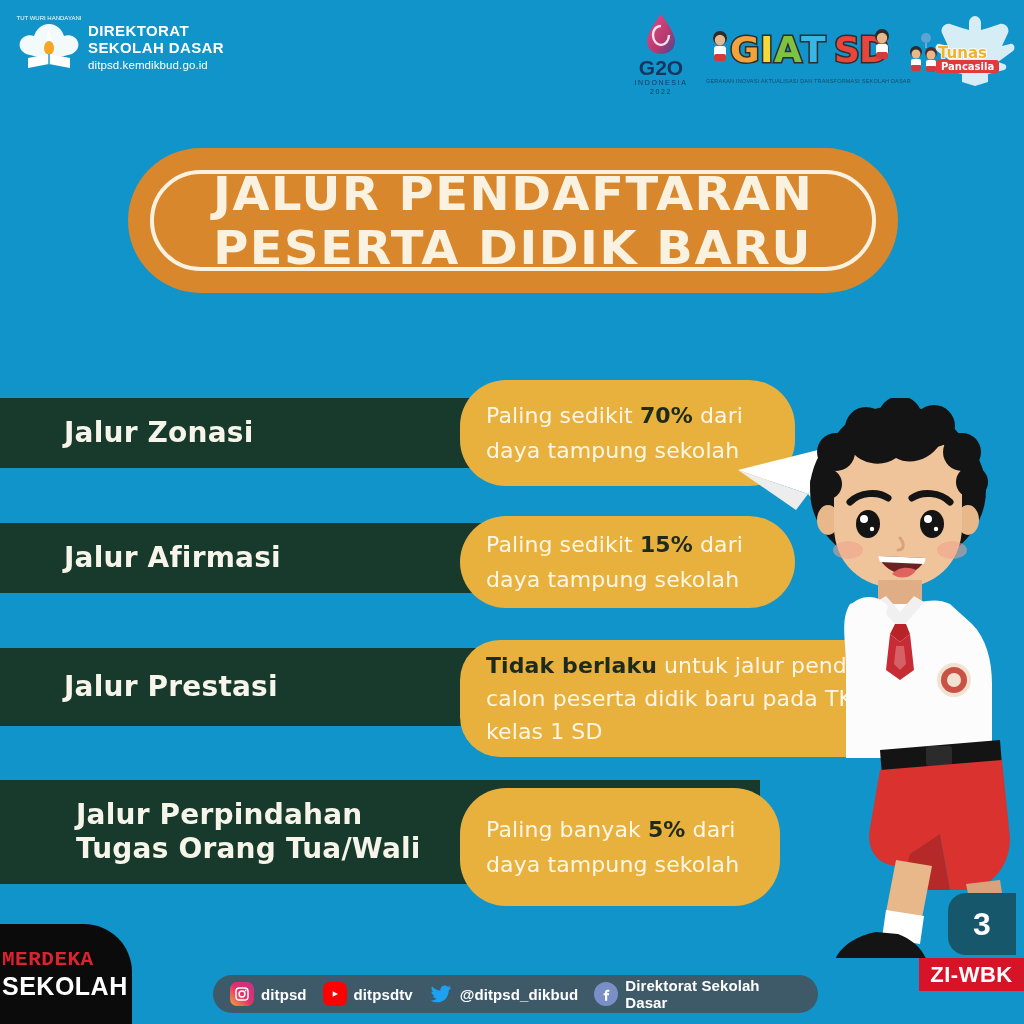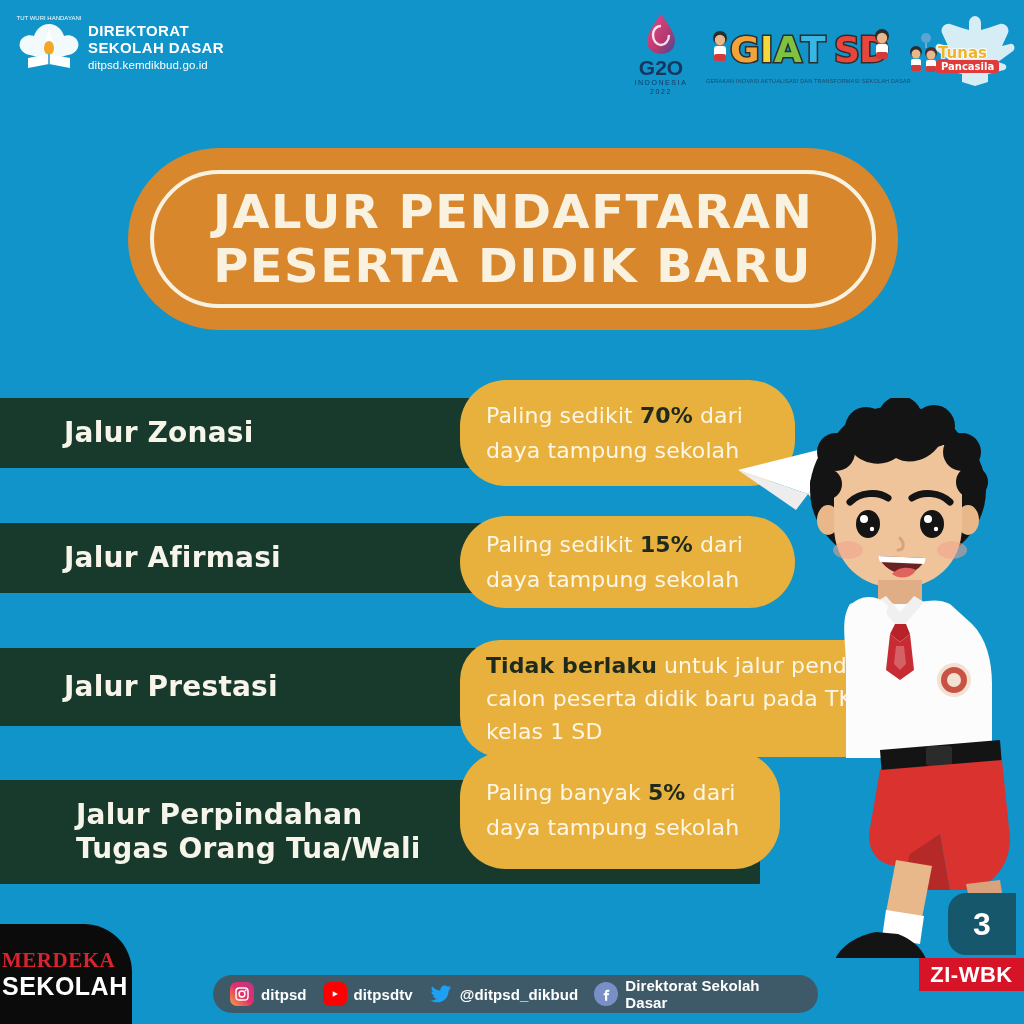--- a/index.html
+++ b/index.html
@@ -37,21 +37,21 @@
   .tunas .tword { position:absolute; left:40px; top:36px; font-size:15px; font-weight:bold;
      color:#F0B429; -webkit-text-stroke:1.6px #fff; paint-order:stroke fill;
      font-family:"DejaVu Sans", sans-serif; }
   .tunas .pword { position:absolute; left:38px; top:52px; background:#E03A3A; color:#fff;
      font-size:10px; font-weight:bold; padding:1px 5px; border-radius:3px;
      font-family:"DejaVu Sans", sans-serif; }
   .tunas .kids { position:absolute; left:6px; top:24px; width:42px; height:46px; }
 
   
   .title-banner {
-    position:absolute; left:128px; top:148px; width:770px; height:182px;
+    position:absolute; left:128px; top:148px; width:770px; height:145px;
     background:#D8872C; border-radius:92px; z-index:20;
   }
   .title-banner .inner-border {
     position:absolute; left:22px; top:22px; right:22px; bottom:22px;
     border:4px solid #FAF2E0; border-radius:72px;
   }
   .title-banner .title-text {
     position:absolute; inset:0; display:flex; flex-direction:column;
     align-items:center; justify-content:center; color:#FAF2E0;
   }
@@ -85,21 +85,21 @@
   
   .character { position:absolute; left:700px; top:398px; width:324px; height:560px; z-index:16; }
   .character svg { display:block; }
 
   
   .merdeka {
     position:absolute; left:-28px; bottom:-10px; width:160px; height:110px;
     background:#0B0B0B; border-radius:0 48px 0 0; z-index:40;
   }
   .merdeka .m1 { position:absolute; left:30px; top:24px; color:#D9232E; font-weight:bold;
-    font-size:21px; letter-spacing:.5px; font-family:Liberation Serif, serif; }
+    font-size:21px; letter-spacing:.5px; font-family:Liberation Mono, monospace; }
   .merdeka .m2 { position:absolute; left:30px; top:48px; color:#fff; font-weight:bold;
     font-size:25px; letter-spacing:.5px; font-family:"Liberation Sans", sans-serif; }
 
   .social-bar {
     position:absolute; left:213px; top:975px; width:605px; height:38px;
     background:#3E5A69; border-radius:19px; display:flex; align-items:center;
     z-index:40; padding-left:17px;
   }
   .social-item { display:flex; align-items:center; margin-right:16px; }
   .social-item .slabel { color:#FFFFFF; font-size:15px; font-weight:bold; margin-left:7px;
@@ -251,21 +251,21 @@
       <span>Paling sedikit </span><b>15%</b><span> dari daya tampung sekolah</span>
     </div>
   </div>
 
   <div class="bubble" style="left:460px; top:640px; width:510px; height:117px; border-radius:40px;">
     <div class="btext" style="line-height:33px;">
       <span></span><b>Tidak berlaku</b><span> untuk jalur pendaftaran calon peserta didik baru pada TK dan kelas 1 SD</span>
     </div>
   </div>
 
-  <div class="bubble" style="left:460px; top:751px; width:320px; height:118px;">
+  <div class="bubble" style="left:460px; top:788px; width:320px; height:118px;">
     <div class="btext">
       <span>Paling banyak </span><b>5%</b><span> dari daya tampung sekolah</span>
     </div>
   </div>
 
   <div class="character">
     <svg width="324" height="560" viewBox="0 0 324 560">
 
       <path d="M145 100 C150 85 168 75 186 78 L196 108 C182 110 170 118 166 132 Z" fill="#E8B88A"></path>
 

